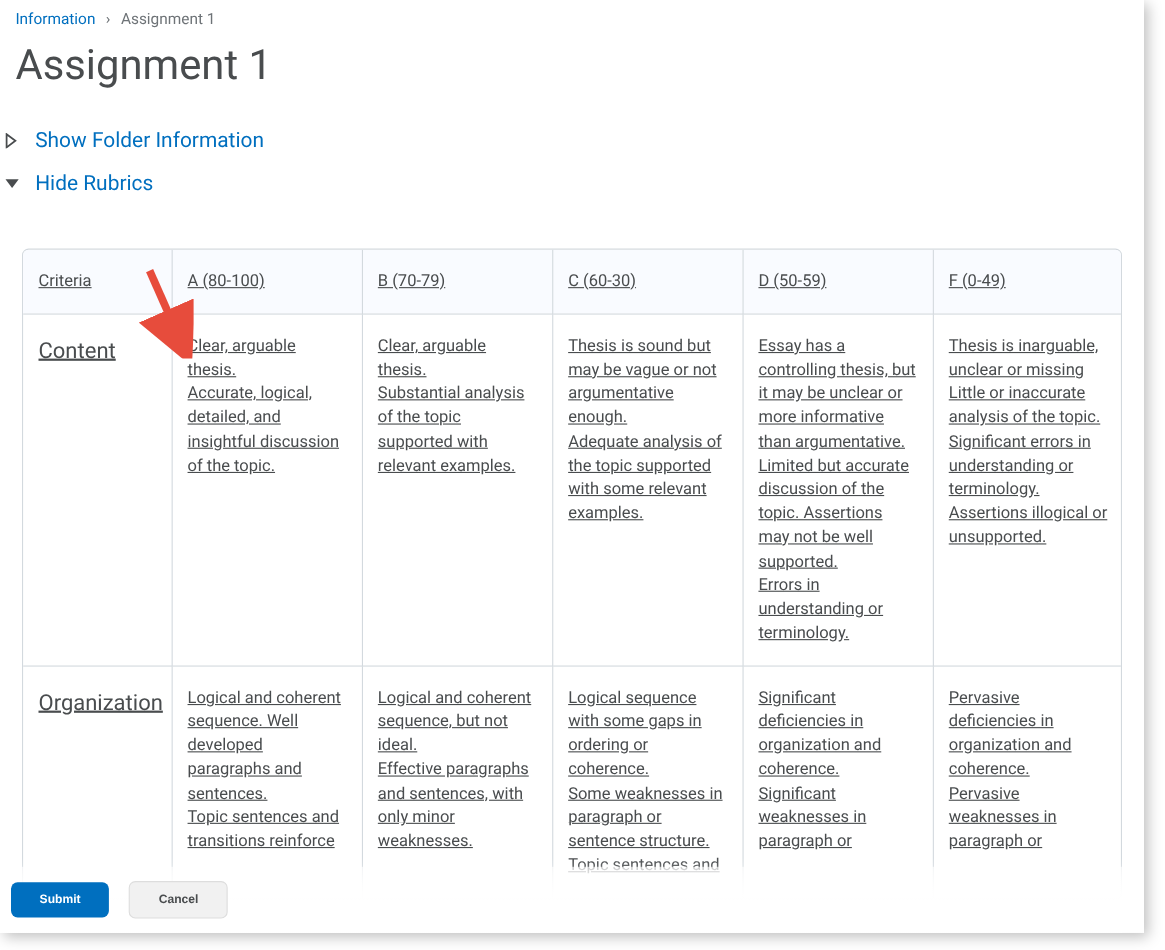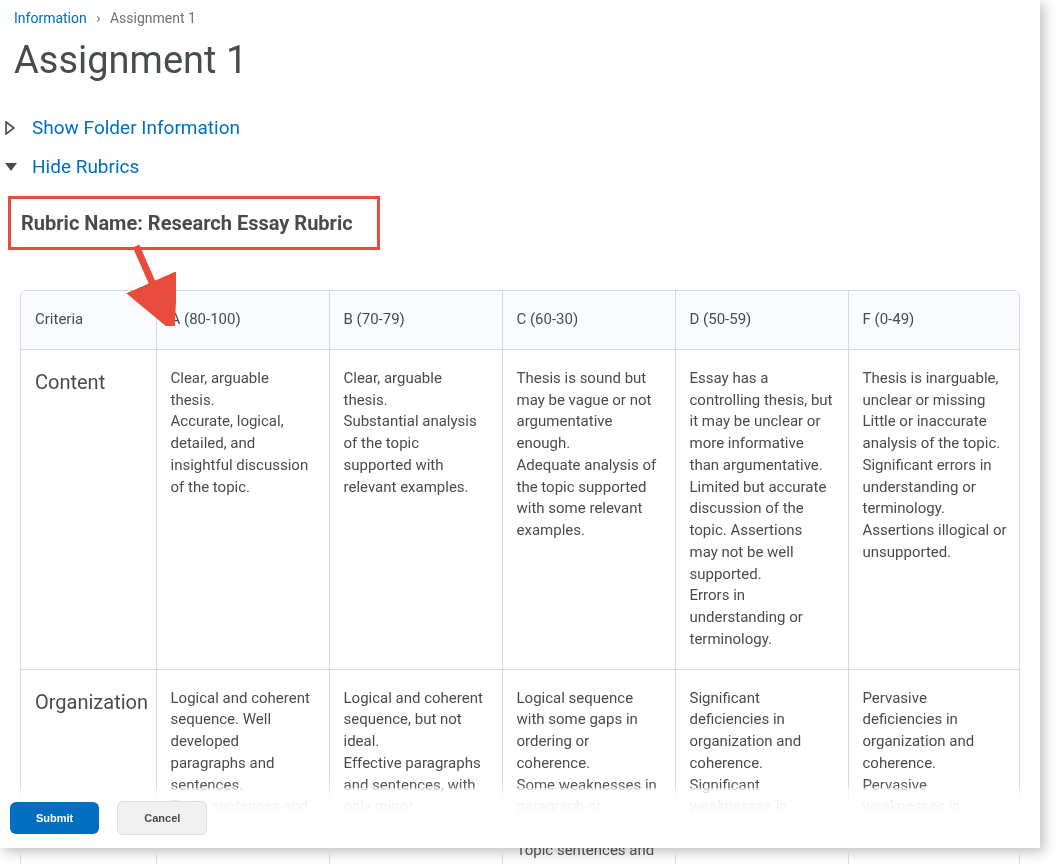--- a/index.html
+++ b/index.html
@@ -95,20 +95,21 @@
     }
     table.rubric th, table.rubric td {
       border-right: 1px solid #d3d9de;
       border-bottom: 1px solid #d3d9de;
       padding: 18px 14px;
       text-align: left;
       vertical-align: top;
       font-size: 15px;
       line-height: 1.45;
       color: #494c4e;
+      text-decoration: underline;
     }
     table.rubric th:last-child, table.rubric td:last-child {
       border-right: none;
     }
     table.rubric thead th {
       background: #f9fbff;
       font-weight: 400;
       color: #494c4e;
     }
     table.rubric td.criteria-name {
@@ -182,23 +183,20 @@
 
   <div class="accordion-row">
     <span class="icon">
       <svg width="14" height="12" viewBox="0 0 14 12">
           <polygon points="1,2 13,2 7,10" fill="#494c4e"></polygon>
         </svg>
     </span>
     <span class="accordion-label">Hide Rubrics</span>
   </div>
 
-  <div class="rubric-name-box">
-    <span class="rubric-name-text">Rubric Name: Research Essay Rubric</span>
-  </div>
 
   <svg class="arrow-svg" viewBox="0 0 50 90">
     <defs>
       <marker id="ah" markerWidth="8" markerHeight="8" refX="5" refY="4" orient="auto">
         <polygon points="0,0 8,4 0,8" fill="#e74c3c"></polygon>
       </marker>
     </defs>
     <line x1="10" y1="10" x2="40" y2="78" stroke="#e74c3c" stroke-width="7" marker-end="url(#ah)"></line>
   </svg>
 

